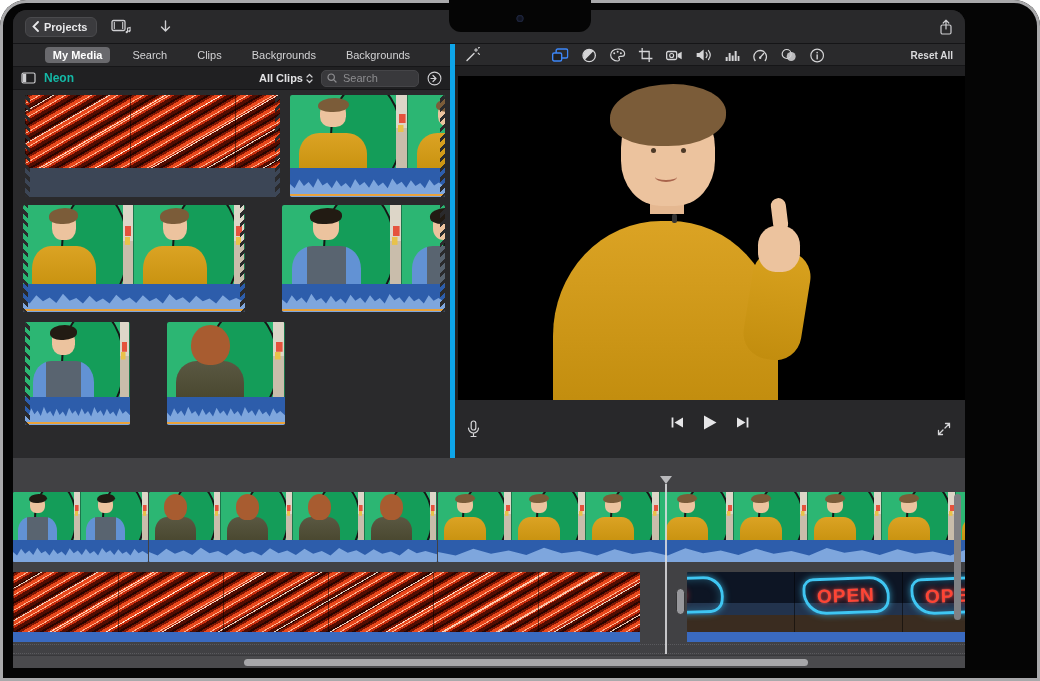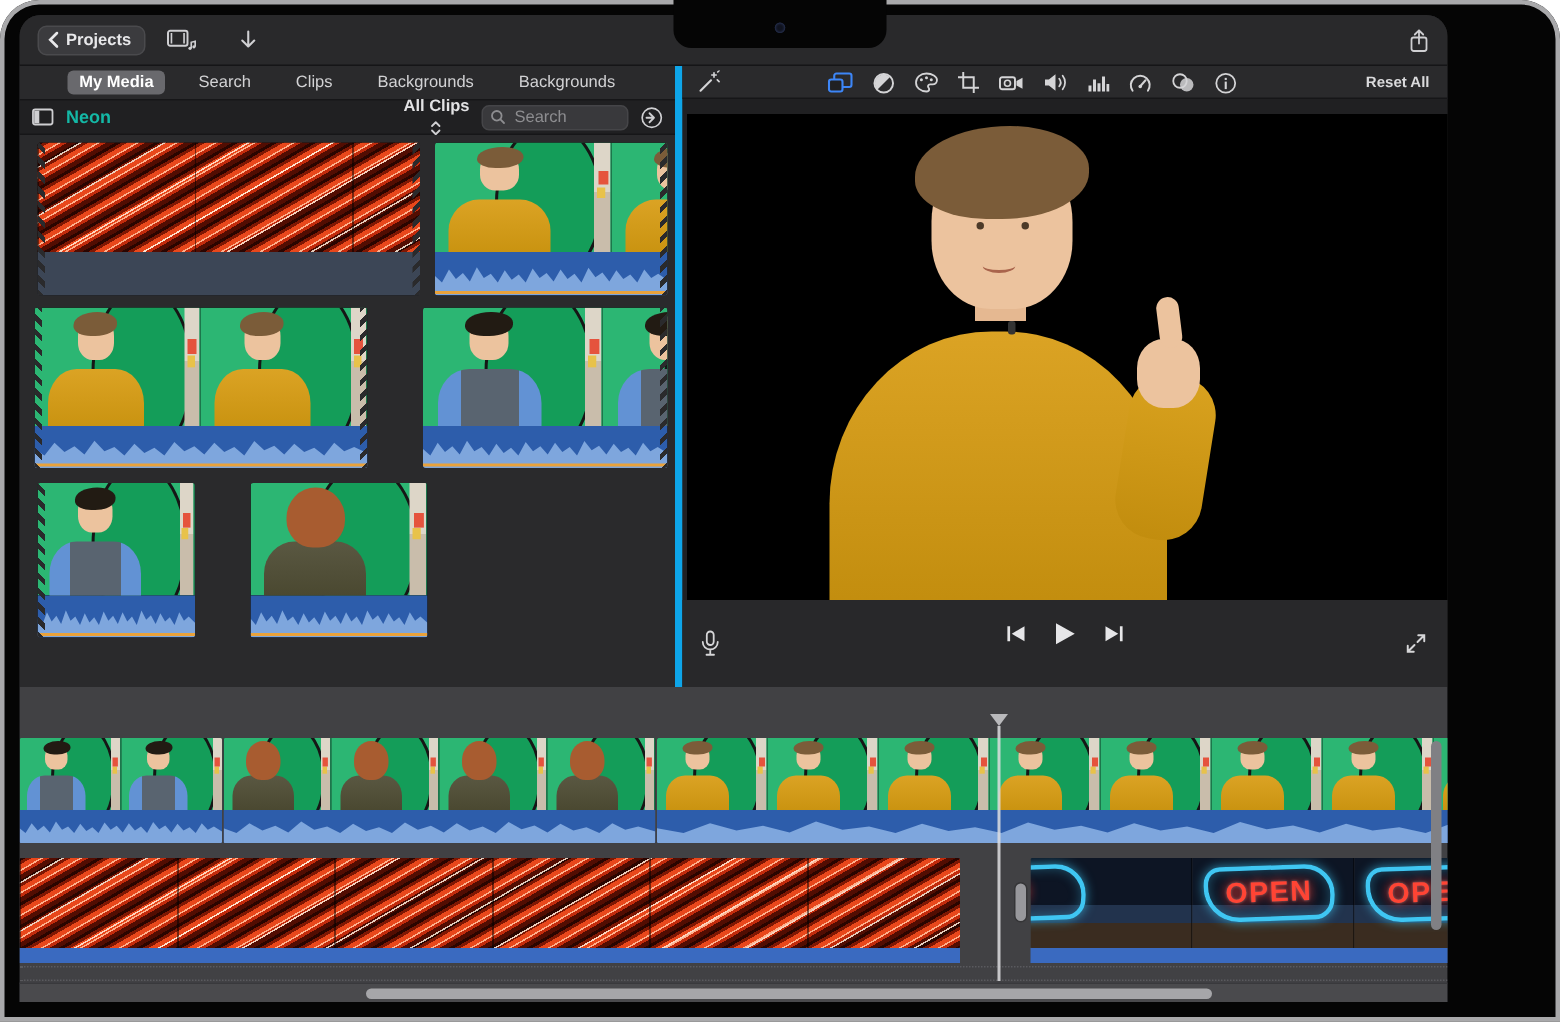--- a/index.html
+++ b/index.html
@@ -23,21 +23,21 @@
   .panels{position:absolute;left:0;top:34px;width:100%;height:414px;display:flex;}
   .left-panel{position:relative;width:442px;height:100%;background:#2a2a2c;border-right:5px solid #0ea5e9;}
   .right-panel{position:relative;flex:1;height:100%;background:#202022;}
 
   .tabs{position:absolute;left:0;top:0;width:100%;height:22px;display:flex;align-items:center;justify-content:center;gap:14px;background:#2a2a2c;}
   .tab{font-size:11px;color:#d2d2d4;padding:2px 8px;border-radius:4px;}
   .tab.sel{background:#69696d;color:#fff;font-weight:bold;}
 
   .browser-head{position:absolute;left:0;top:22px;width:100%;height:24px;background:#202022;border-top:1px solid #161618;border-bottom:1px solid #161618;display:flex;align-items:center;padding:0 8px;gap:8px;}
   .proj-title{font-size:12px;font-weight:bold;color:#14b8a6;}
-  .allclips{margin-left:auto;display:flex;align-items:center;gap:3px;font-size:11px;font-weight:bold;color:#e2e2e4;flex-direction:column;}
+  .allclips{margin-left:auto;display:flex;align-items:center;gap:3px;font-size:11px;font-weight:bold;color:#e2e2e4;}
   .search{display:flex;align-items:center;gap:4px;background:#39393c;border:1px solid #454548;border-radius:5px;height:17px;width:98px;padding:0 5px;}
   .search input{background:transparent;border:none;outline:none;color:#dcdcde;font-size:11px;width:70px;font-family:"Liberation Sans",sans-serif;}
   .search input::placeholder{color:#8d8d90;}
 
   .clips-area{position:absolute;left:0;top:46px;width:100%;height:368px;background:#2a2a2c;overflow:hidden;}
   .clip{position:absolute;border-radius:2px;overflow:hidden;background:#111;}
   .clip .video{position:absolute;left:0;top:0;width:100%;display:flex;overflow:hidden;}
   .clip .audio{position:absolute;left:0;bottom:0;width:100%;background:#2d5dab;overflow:hidden;}
   .audio.flat{background:#3c4656;}
   .wave{position:absolute;left:0;bottom:0;width:100%;height:100%;background:#7ea6dd;clip-path:polygon(0% 100%,0% 55%,3% 70%,6% 40%,9% 62%,12% 48%,15% 68%,18% 35%,21% 60%,24% 50%,27% 70%,30% 42%,33% 64%,36% 52%,39% 70%,42% 38%,45% 60%,48% 48%,51% 68%,54% 40%,57% 62%,60% 50%,63% 70%,66% 36%,69% 58%,72% 47%,75% 68%,78% 42%,81% 62%,84% 52%,87% 70%,90% 40%,93% 60%,96% 50%,100% 65%,100% 100%);}

